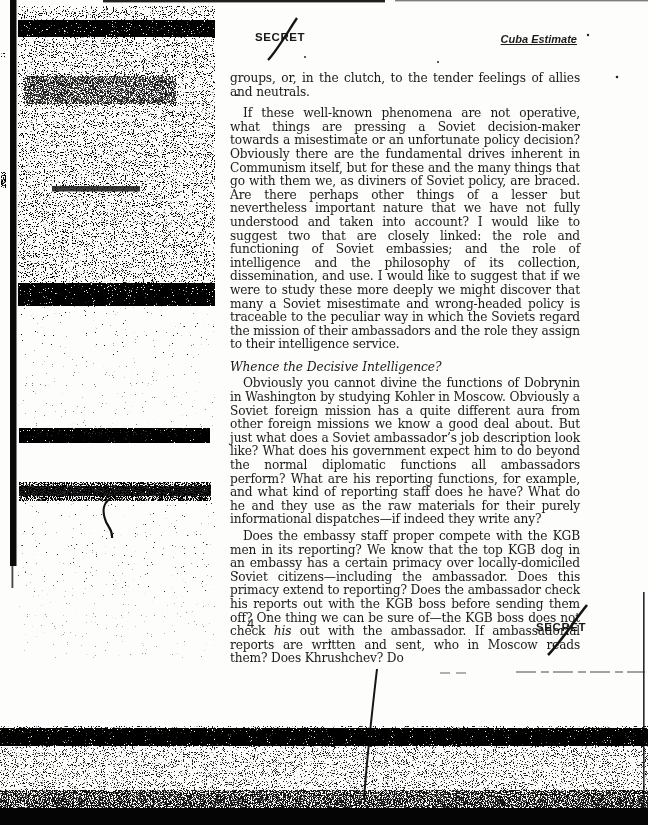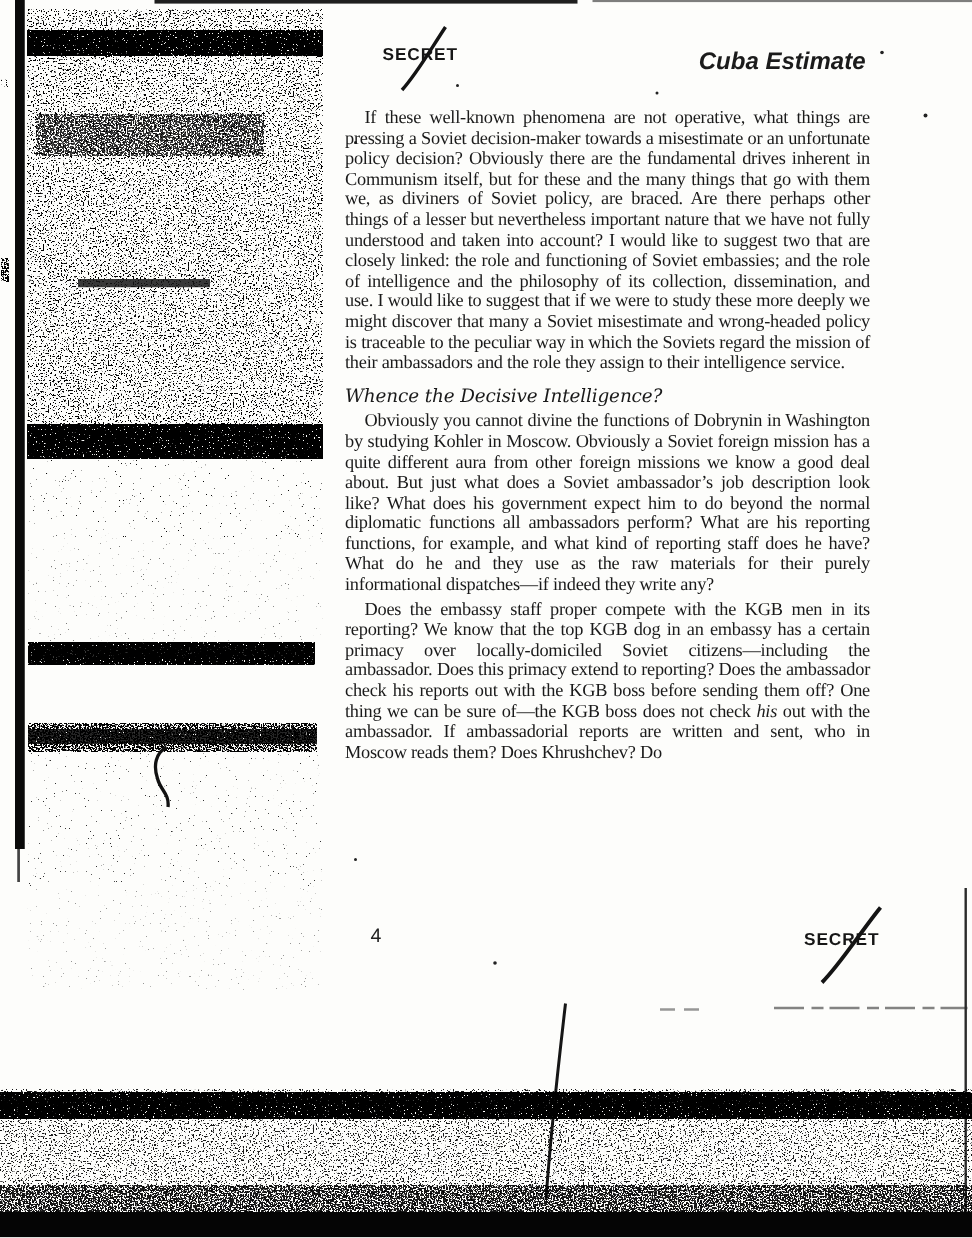--- a/index.html
+++ b/index.html
@@ -15,31 +15,32 @@
     position:absolute;font-family:"Liberation Sans", sans-serif;
     font-weight:700;font-size:11.5px;letter-spacing:.6px;color:#161616;
     white-space:nowrap;
   }
   .stamp-top{left:255px;top:31px;}
   .stamp-bottom{left:536px;top:621px;}
   .stamp svg{position:absolute;overflow:visible;}
   .doc-title{
     position:absolute;top:33px;right:71px;
     font-family:"Liberation Sans", sans-serif;
-    font-style:italic;font-weight:700;font-size:16px;color:#1b1b1b;
+    font-style:italic;font-weight:700;font-size:11px;color:#1b1b1b;
     white-space:nowrap;
+    text-decoration:underline;
   }
   .body-text{
     position:absolute;left:230px;top:72px;width:350px;
     font-size:12.2px;line-height:13.6px;letter-spacing:-0.15px;
     color:#1a1a1a;text-align:justify;
   }
   .body-text p{margin:0 0 3px 0;}
   .body-text p.opening{margin-bottom:8px;}
-  .body-text p.indent{text-indent:13px;font-family:Liberation Serif, serif;}
+  .body-text p.indent{text-indent:13px;}
   .section-heading{
     font-size:12.3px;font-style:italic;font-weight:400;color:#1a1a1a;
     margin:9px 0 3px 0;line-height:13.6px;letter-spacing:-0.1px;
   }
   .em-italic{font-style:italic;}
   .page-number{
     position:absolute;left:247px;top:616px;
     font-family:"Liberation Sans", sans-serif;font-size:13px;
     letter-spacing:1px;color:#222;
   }
@@ -129,20 +130,21 @@
     <div class="stamp stamp-top">
       <span>SECRET</span>
       <svg width="50" height="50" style="left:10px;top:-16px;">
         <path d="M 3,45 C 13,34 22,18 32,3" fill="none" stroke="#141414" stroke-width="2.3"></path>
       </svg>
     </div>
 
     <div class="doc-title">Cuba Estimate</div>
 
     <div class="body-text">
+      <p class="opening">groups, or, in the clutch, to the tender feelings of allies and neutrals.</p>
       <p class="indent">If these well-known phenomena are not operative, what things are pressing a Soviet decision-maker towards a misestimate or an unfortunate policy decision?  Obviously there are the fundamental drives inherent in Communism itself, but for these and the many things that go with them we, as diviners of Soviet policy, are braced.  Are there perhaps other things of a lesser but nevertheless important nature that we have not fully understood and taken into account?  I would like to suggest two that are closely linked: the role and functioning of Soviet embassies; and the role of intelligence and the philosophy of its collection, dissemination, and use.  I would like to suggest that if we were to study these more deeply we might discover that many a Soviet misestimate and wrong-headed policy is traceable to the peculiar way in which the Soviets regard the mission of their ambassadors and the role they assign to their intelligence service.</p>
       <h2 class="section-heading">Whence the Decisive Intelligence?</h2>
       <p class="indent">Obviously you cannot divine the functions of Dobrynin in Washington by studying Kohler in Moscow.  Obviously a Soviet foreign mission has a quite different aura from other foreign missions we know a good deal about.  But just what does a Soviet ambassador’s job description look like?  What does his government expect him to do beyond the normal diplomatic functions all ambassadors perform?  What are his reporting functions, for example, and what kind of reporting staff does he have?  What do he and they use as the raw materials for their purely informational dispatches—if indeed they write any?</p>
       <p class="indent"><span>Does the embassy staff proper compete with the KGB men in its reporting?  We know that the top KGB dog in an embassy has a certain primacy over locally-domiciled Soviet citizens—including the ambassador.  Does this primacy extend to reporting?  Does the ambassador check his reports out with the KGB boss before sending them off?  One thing we can be sure of—the KGB boss does not check </span><span class="em-italic">his</span><span> out with the ambassador.  If ambassadorial reports are written and sent, who in Moscow reads them?  Does Khrushchev?  Do</span></p>
     </div>
 
     <div class="page-number">4</div>
 
     <div class="stamp stamp-bottom">
       <span>SECRET</span>

